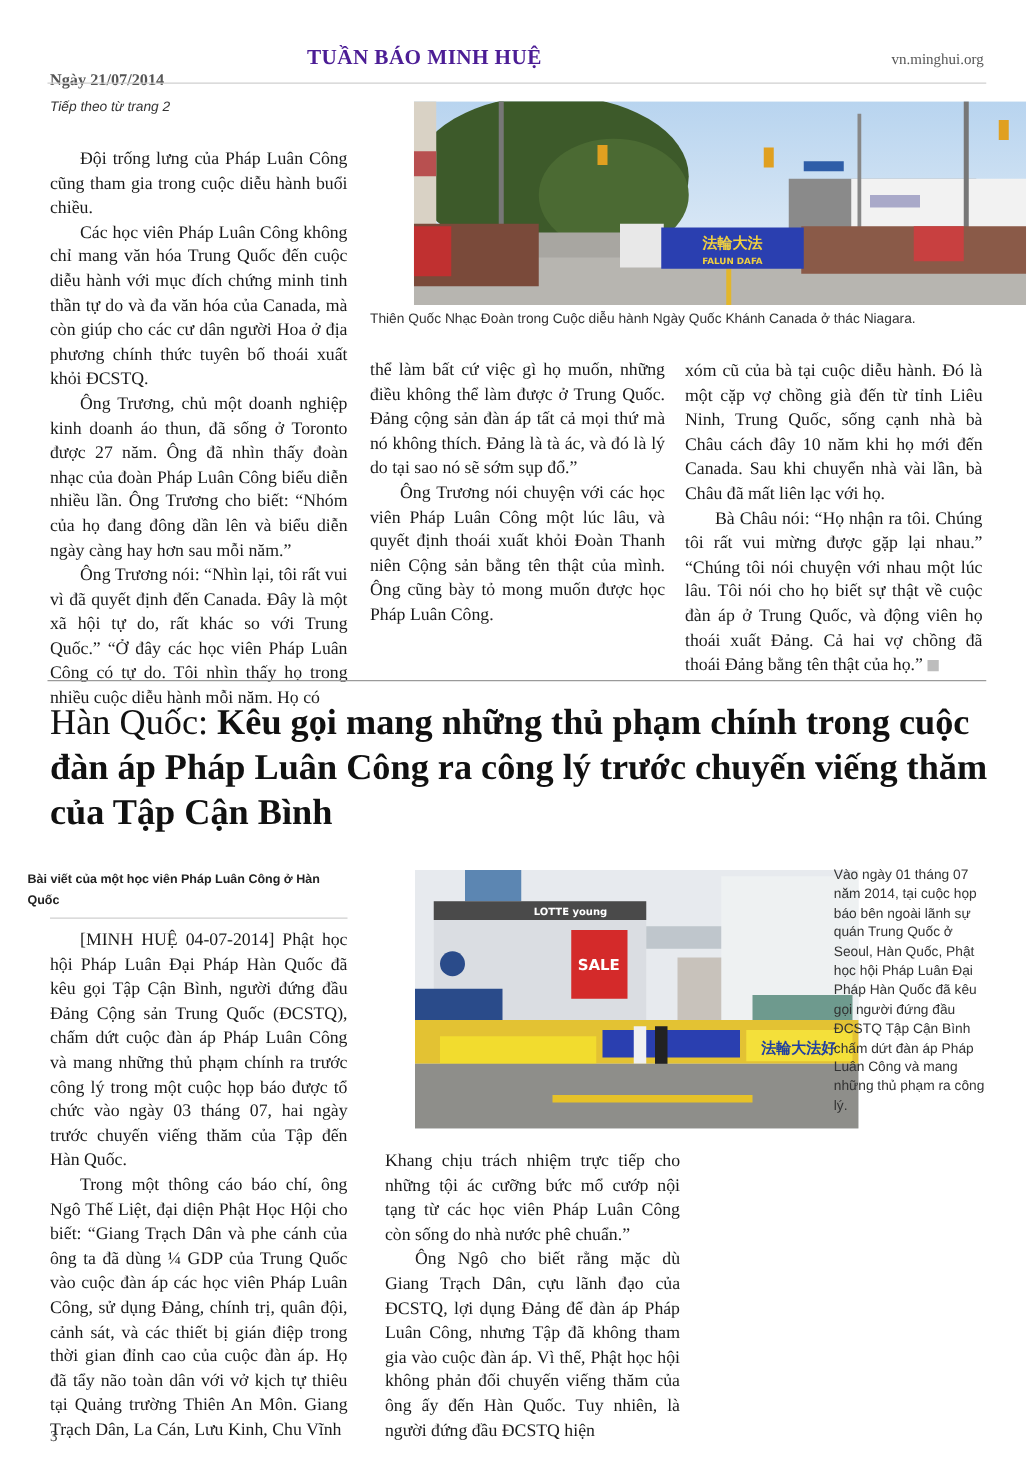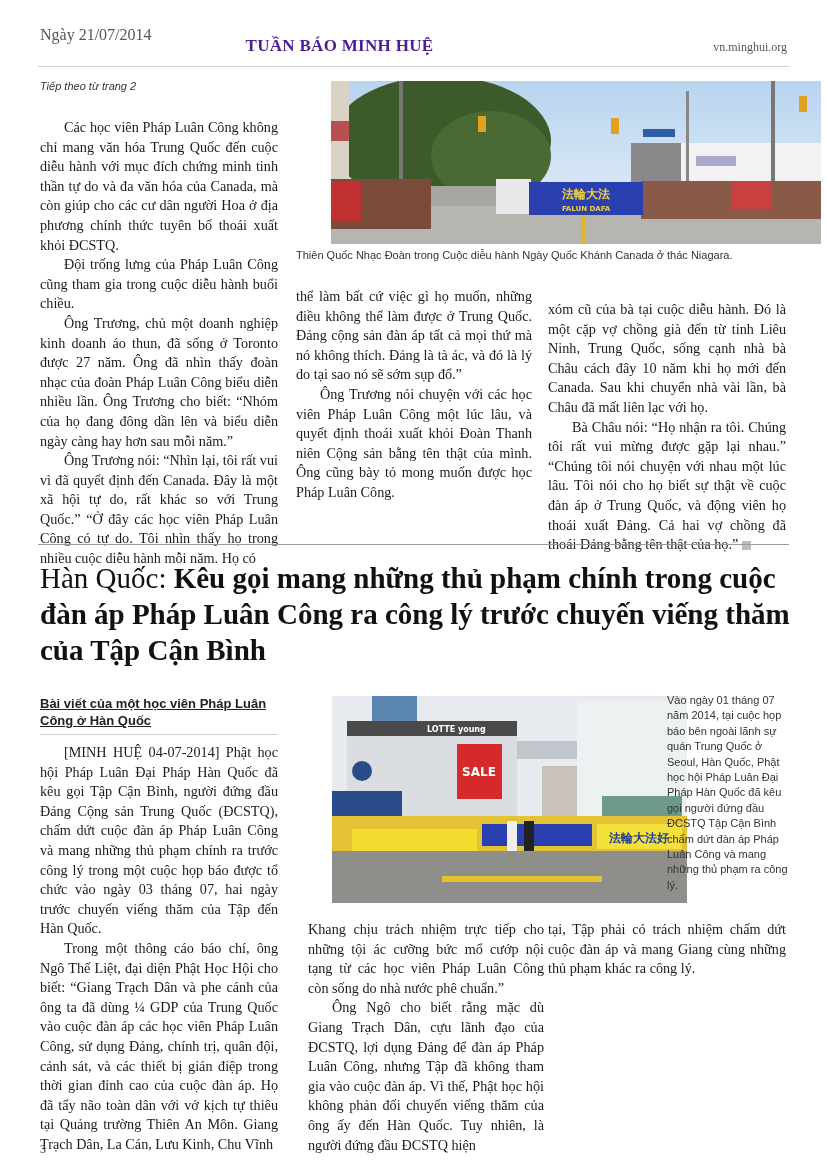--- a/index.html
+++ b/index.html
@@ -1,35 +1,35 @@
 <!DOCTYPE html>
 <html><head>
   <meta charset="utf-8">
   <style>
     html, body { margin: 0; padding: 0; background: #ffffff; }
     body { width: 827px; height: 1170px; position: relative; overflow: hidden; font-family: "Liberation Serif", "DejaVu Serif", serif; color: #1a1a1a; }
     .abs { position: absolute; }
-    .hdr-date { left: 40px; top: 26px; font-size: 16px; color: #555; }
+    .hdr-date { left: 40px; top: 56px; font-size: 13px; color: #555; font-weight: bold; }
     .hdr-title { left: 0; width: 679px; top: 36px; text-align: center; font-size: 17px; font-weight: bold; color: #4c1d95; letter-spacing: 0.3px; }
     .hdr-site { right: 40px; top: 40px; font-size: 12px; color: #555; }
     .hdr-rule { left: 38px; right: 38px; top: 66px; height: 1px; background: #cfcfcf; }
     .continued { left: 40px; top: 80px; font-family: "Liberation Sans", sans-serif; font-style: italic; font-size: 11px; color: #333; }
     .col { font-size: 14.2px; line-height: 19.6px; text-align: justify; }
     .col p { margin: 0; text-indent: 24px; }
     .col p.noindent { text-indent: 0; }
     .col1 { left: 40px; top: 118px; width: 238px; }
     .col2 { left: 296px; top: 287px; width: 236px; }
-    .col3 { left: 548px; top: 300px; width: 238px; }
+    .col3 { left: 548px; top: 288px; width: 238px; }
     .photo { overflow: hidden; margin-left: 36px; }
     .photo1 { left: 295px; top: 81px; width: 490px; height: 163px; }
     .caption1 { left: 296px; top: 249px; font-family: "Liberation Sans", sans-serif; font-size: 11px; color: #333; }
     .sep-rule { left: 38px; right: 38px; top: 544px; height: 1px; background: #9a9a9a; }
     .headline { left: 40px; top: 560px; width: 760px; font-size: 29px; line-height: 36px; color: #111; font-weight: bold; }
     .headline .kicker { font-weight: normal; }
-    .byline { left: 40px; top: 695px; width: 238px; font-family: "Liberation Sans", sans-serif; font-size: 13px; line-height: 17px; font-weight: bold; color: #222; text-decoration: underline; }
+    .byline { left: 22px; top: 695px; width: 238px; font-family: "Liberation Sans", sans-serif; font-size: 10px; line-height: 17px; font-weight: bold; color: #222; }
     .byline-rule { left: 40px; top: 734px; width: 238px; height: 1px; background: #cfcfcf; }
     .col4 { left: 40px; top: 743px; width: 238px; }
     .col5 { left: 308px; top: 920px; width: 236px; }
     .col6 { left: 548px; top: 920px; width: 238px; }
     .photo2 { left: 296px; top: 696px; width: 355px; height: 207px; }
     .caption2 { left: 667px; top: 693px; width: 125px; font-family: "Liberation Sans", sans-serif; font-size: 11px; line-height: 15.4px; color: #333; }
     .page-num { left: 40px; top: 1142px; font-size: 12px; color: #333; }
     .end-mark { display: inline-block; width: 9px; height: 9px; background: #bdbdbd; margin-left: 4px; vertical-align: middle; }
   </style>
 </head>
@@ -81,22 +81,22 @@
     <rect x="165" y="98" width="35" height="35" fill="#e8e8e8"></rect>
 
     <rect x="198" y="101" width="114" height="33" fill="#2a3fb0"></rect>
     <text x="255" y="117" text-anchor="middle" font-size="12" fill="#f0d040" font-weight="bold" font-family="DejaVu Sans, sans-serif">法輪大法</text>
     <text x="255" y="130" text-anchor="middle" font-size="7" fill="#f0d040" font-weight="bold" font-family="DejaVu Sans, sans-serif">FALUN DAFA</text>
   </svg>
 </div>
 <div class="abs caption1">Thiên Quốc Nhạc Đoàn trong Cuộc diễu hành Ngày Quốc Khánh Canada ở thác Niagara.</div>
 
 <div class="abs col col1">
+  <p>Đội trống lưng của Pháp Luân Công cũng tham gia trong cuộc diễu hành buổi chiều.</p>
   <p>Các học viên Pháp Luân Công không chỉ mang văn hóa Trung Quốc đến cuộc diễu hành với mục đích chứng minh tinh thần tự do và đa văn hóa của Canada, mà còn giúp cho các cư dân người Hoa ở địa phương chính thức tuyên bố thoái xuất khỏi ĐCSTQ.</p>
-  <p>Đội trống lưng của Pháp Luân Công cũng tham gia trong cuộc diễu hành buổi chiều.</p>
   <p>Ông Trương, chủ một doanh nghiệp kinh doanh áo thun, đã sống ở Toronto được 27 năm. Ông đã nhìn thấy đoàn nhạc của đoàn Pháp Luân Công biểu diễn nhiều lần. Ông Trương cho biết: “Nhóm của họ đang đông dần lên và biểu diễn ngày càng hay hơn sau mỗi năm.”</p>
   <p>Ông Trương nói: “Nhìn lại, tôi rất vui vì đã quyết định đến Canada. Đây là một xã hội tự do, rất khác so với Trung Quốc.” “Ở đây các học viên Pháp Luân Công có tự do. Tôi nhìn thấy họ trong nhiều cuộc diễu hành mỗi năm. Họ có</p>
 </div>
 <div class="abs col col2">
   <p class="noindent">thể làm bất cứ việc gì họ muốn, những điều không thể làm được ở Trung Quốc. Đảng cộng sản đàn áp tất cả mọi thứ mà nó không thích. Đảng là tà ác, và đó là lý do tại sao nó sẽ sớm sụp đổ.”</p>
   <p>Ông Trương nói chuyện với các học viên Pháp Luân Công một lúc lâu, và quyết định thoái xuất khỏi Đoàn Thanh niên Cộng sản bằng tên thật của mình. Ông cũng bày tỏ mong muốn được học Pháp Luân Công.</p>
 </div>
 <div class="abs col col3">
   <p class="noindent">xóm cũ của bà tại cuộc diễu hành. Đó là một cặp vợ chồng già đến từ tỉnh Liêu Ninh, Trung Quốc, sống cạnh nhà bà Châu cách đây 10 năm khi họ mới đến Canada. Sau khi chuyển nhà vài lần, bà Châu đã mất liên lạc với họ.</p>
   <p><span>Bà Châu nói: “Họ nhận ra tôi. Chúng tôi rất vui mừng được gặp lại nhau.” “Chúng tôi nói chuyện với nhau một lúc lâu. Tôi nói cho họ biết sự thật về cuộc đàn áp ở Trung Quốc, và động viên họ thoái xuất Đảng. Cả hai vợ chồng đã thoái Đảng bằng tên thật của họ.”</span><span class="end-mark"></span></p>
@@ -149,16 +149,15 @@
     <rect x="110" y="180" width="160" height="6" fill="#e6c22a"></rect>
   </svg>
 </div>
 <div class="abs caption2">Vào ngày 01 tháng 07 năm 2014, tại cuộc họp báo bên ngoài lãnh sự quán Trung Quốc ở Seoul, Hàn Quốc, Phật học hội Pháp Luân Đại Pháp Hàn Quốc đã kêu gọi người đứng đầu ĐCSTQ Tập Cận Bình chấm dứt đàn áp Pháp Luân Công và mang những thủ phạm ra công lý.</div>
 
 <div class="abs col col5">
   <p class="noindent">Khang chịu trách nhiệm trực tiếp cho những tội ác cưỡng bức mổ cướp nội tạng từ các học viên Pháp Luân Công còn sống do nhà nước phê chuẩn.”</p>
   <p>Ông Ngô cho biết rằng mặc dù Giang Trạch Dân, cựu lãnh đạo của ĐCSTQ, lợi dụng Đảng để đàn áp Pháp Luân Công, nhưng Tập đã không tham gia vào cuộc đàn áp. Vì thế, Phật học hội không phản đối chuyến viếng thăm của ông ấy đến Hàn Quốc. Tuy nhiên, là người đứng đầu ĐCSTQ hiện</p>
 </div>
 <div class="abs col col6">
-  <p class="noindent">tại, Tập phải có trách nhiệm chấm dứt cuộc đàn áp và mang Giang cùng những thủ phạm khác ra công lý.</p>
 </div>
 
 <div class="abs page-num">3</div>
 
 </body></html>

